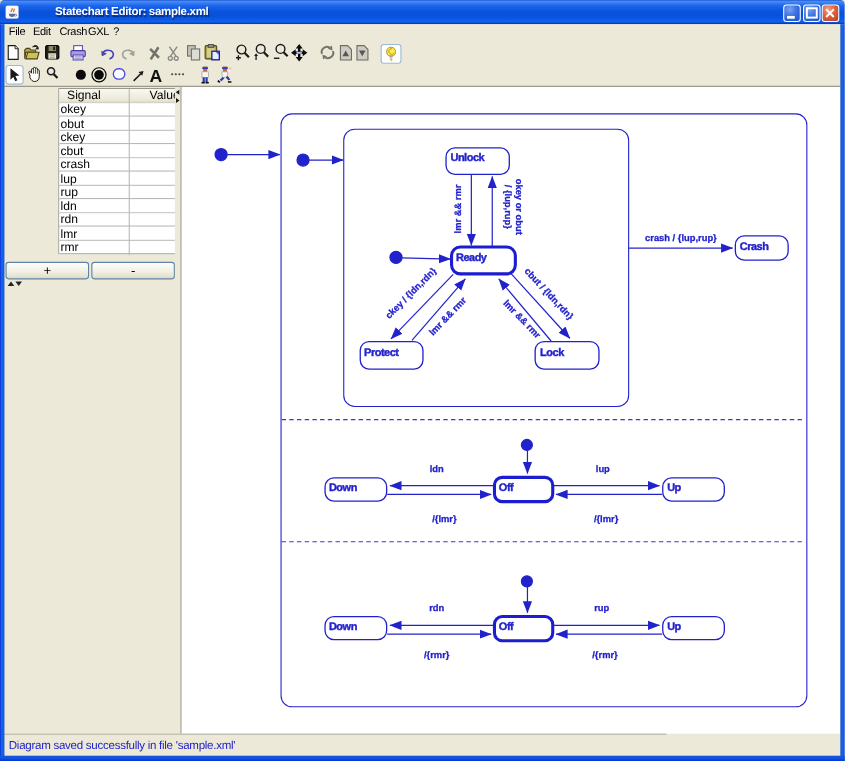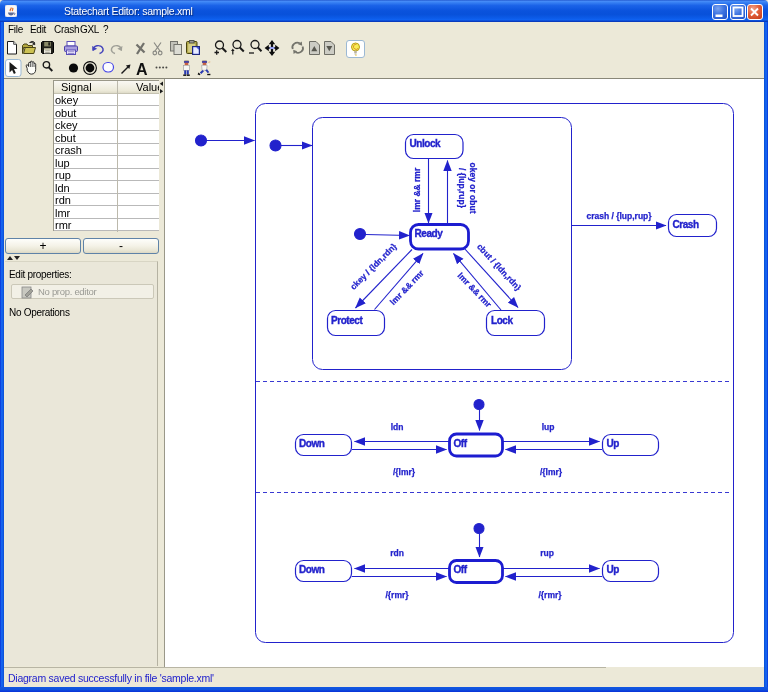--- a/index.html
+++ b/index.html
@@ -8,21 +8,21 @@
 .abs { position:absolute; }
 
 
 #frame-left  { left:0; top:22px; width:4px;  height:670px; background:linear-gradient(90deg,#0831d9 0,#1667f0 40%,#0f5be8 80%,#0848c4 100%); }
 #frame-right { left:764px; top:22px; width:4px; height:670px; background:linear-gradient(90deg,#0848c4 0,#0f5be8 20%,#1667f0 60%,#0831d9 100%); }
 #frame-bottom{ left:0; top:687px; width:768px; height:5px; background:linear-gradient(180deg,#1257e2 0,#0f52dd 50%,#0831d9 100%); }
 
 
 #titlebar { left:0; top:0; width:768px; height:22px; border-radius:4px 4px 0 0;
   background:linear-gradient(180deg,#1b50c8 0%,#4a8ef8 5%,#3a83f4 10%,#1b63e8 25%,#0b53dd 48%,#0851da 65%,#0c5be8 82%,#0f62f2 90%,#0a43c8 96%,#0630b0 100%); }
-#title-text { left:36px; top:5px; color:#fff; font-size:10.5px; font-weight:normal; letter-spacing:-0.3px; text-shadow:1px 1px 1px rgba(0,0,30,.5);padding-left:28px; }
+#title-text { left:22px; top:5px; color:#fff; font-size:10.5px; font-weight:bold; letter-spacing:-0.3px; text-shadow:1px 1px 1px rgba(0,0,30,.5);padding-left:28px; }
 .winbtn { top:4px; width:16px; height:16px; border-radius:3px; border:1px solid #fff; }
 #btn-min { left:712px; background:radial-gradient(circle at 35% 25%,#7ba4f0 0%,#3c72e0 45%,#1e50c8 100%); }
 #btn-max { left:730px; background:radial-gradient(circle at 35% 25%,#7ba4f0 0%,#3c72e0 45%,#1e50c8 100%); }
 #btn-close { left:747px; background:radial-gradient(circle at 35% 25%,#f0a088 0%,#e25f3a 45%,#c23a18 100%); }
 
 
 #menubar { left:4px; top:22px; width:760px; height:16px; background:#ece9d8; font-size:10px; letter-spacing:-0.3px; color:#000; }
 .menuitem { position:absolute; top:2px; }
 
 
@@ -141,31 +141,20 @@
         <span>rmr</span>
         <i class="cbx"></i>
       </div>
   </div>
   <div class="xpbtn" style="left:1px; width:76px;">+</div>
   <div class="xpbtn" style="left:79px; width:76px;">-</div>
   <svg class="abs" id="hdivider" width="155" height="6">
     <path d="M3 5 l3 -4 l3 4 z" fill="#222"></path>
     <path d="M10 1 l3 4 l3 -4 z" fill="#222"></path>
   </svg>
-  <div class="abs" id="props">
-    <div style="position:absolute;left:4px;top:7px;color:#000;font-size:10px">Edit properties:</div>
-    <div id="propbox">
-      <svg style="position:absolute;left:9px;top:1px" width="13" height="13">
-        <rect x="1" y="1" width="9" height="11" fill="#c8c8c0" stroke="#888" stroke-width="0.8"></rect>
-        <path d="M4 9 l6 -6 l2 2 l-6 6 z" fill="#a0a098" stroke="#777" stroke-width="0.7"></path>
-      </svg>
-      <span style="position:absolute;left:26px;top:1px">No prop. editor</span>
-    </div>
-    <div style="position:absolute;left:4px;top:45px;color:#000;font-size:10px">No Operations</div>
-  </div>
 </div>
 <div class="abs" id="vdivider">
  <svg width="5" height="20" style="position:absolute;top:1px">
   <path d="M4 1.5 l-3.2 2.3 l3.2 2.3 z" fill="#1a1a1a"></path>
   <path d="M1 9 l3.2 2.3 l-3.2 2.3 z" fill="#1a1a1a"></path>
  </svg>
 </div>
 <div class="abs" id="canvas"></div>
 
 <div class="abs" id="statusbar">

